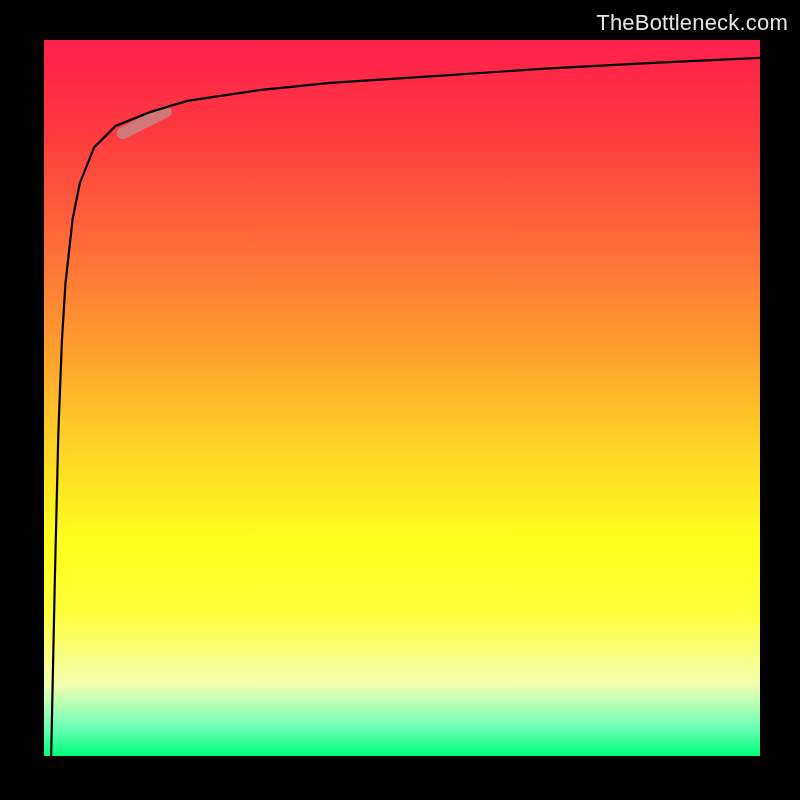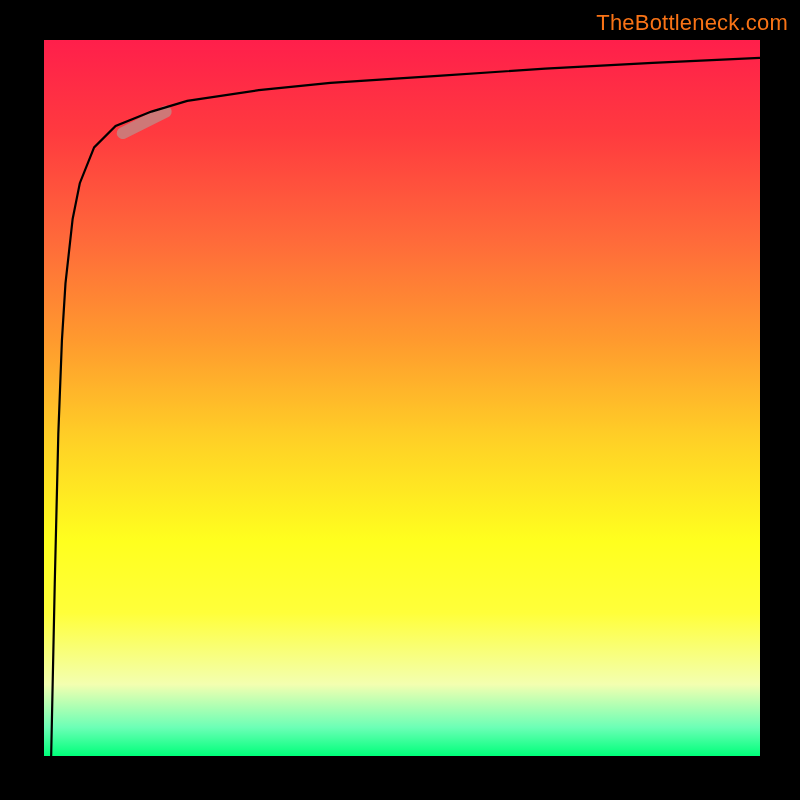--- a/index.html
+++ b/index.html
@@ -42,21 +42,21 @@
     left: 44px;
     top: 40px;
     width: 716px;
     height: 716px;
     pointer-events: none;
   }
   .watermark {
     position: absolute;
     top: 10px;
     right: 12px;
-    color: #f97316;
+    color: #e5e5e5;
     font-size: 22px;
     letter-spacing: 0.2px;
     user-select: none;
   }
   .curve-marker {
     stroke: #c97f7d;
     stroke-width: 12;
     stroke-linecap: round;
     fill: none;
     opacity: 0.9;

